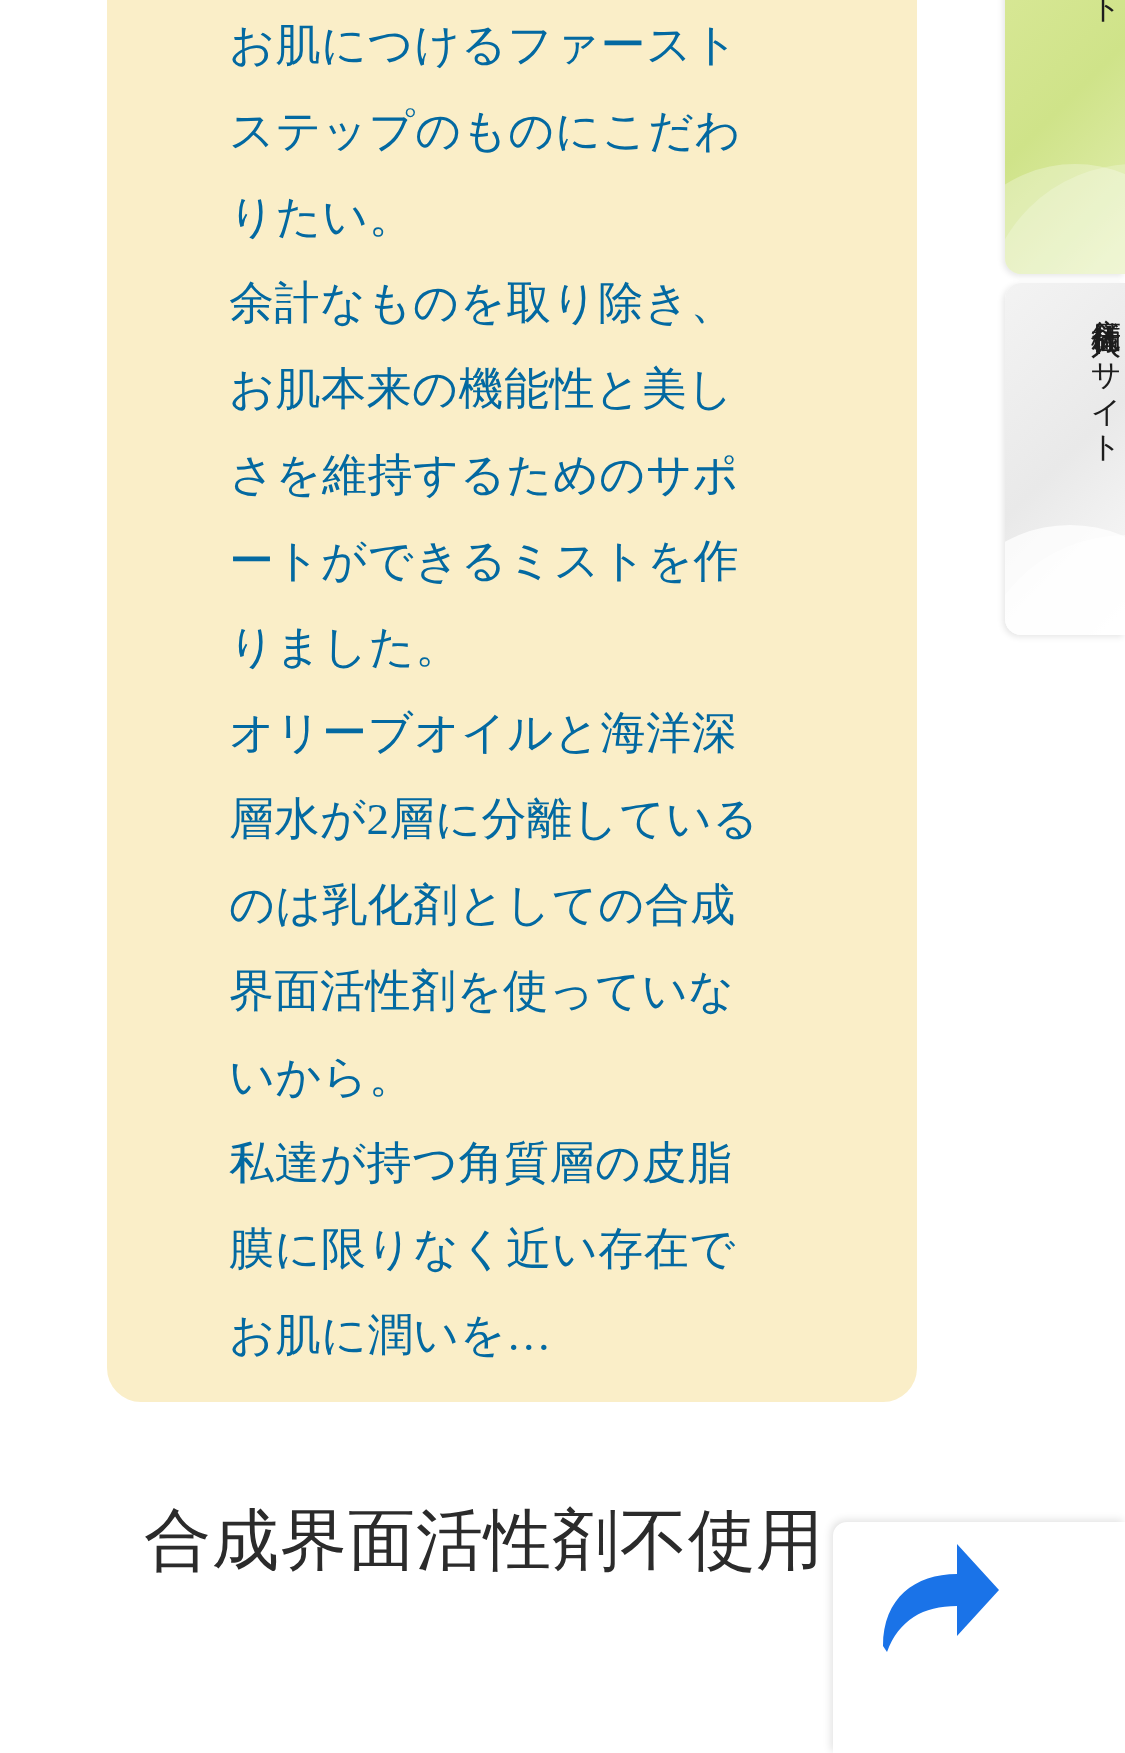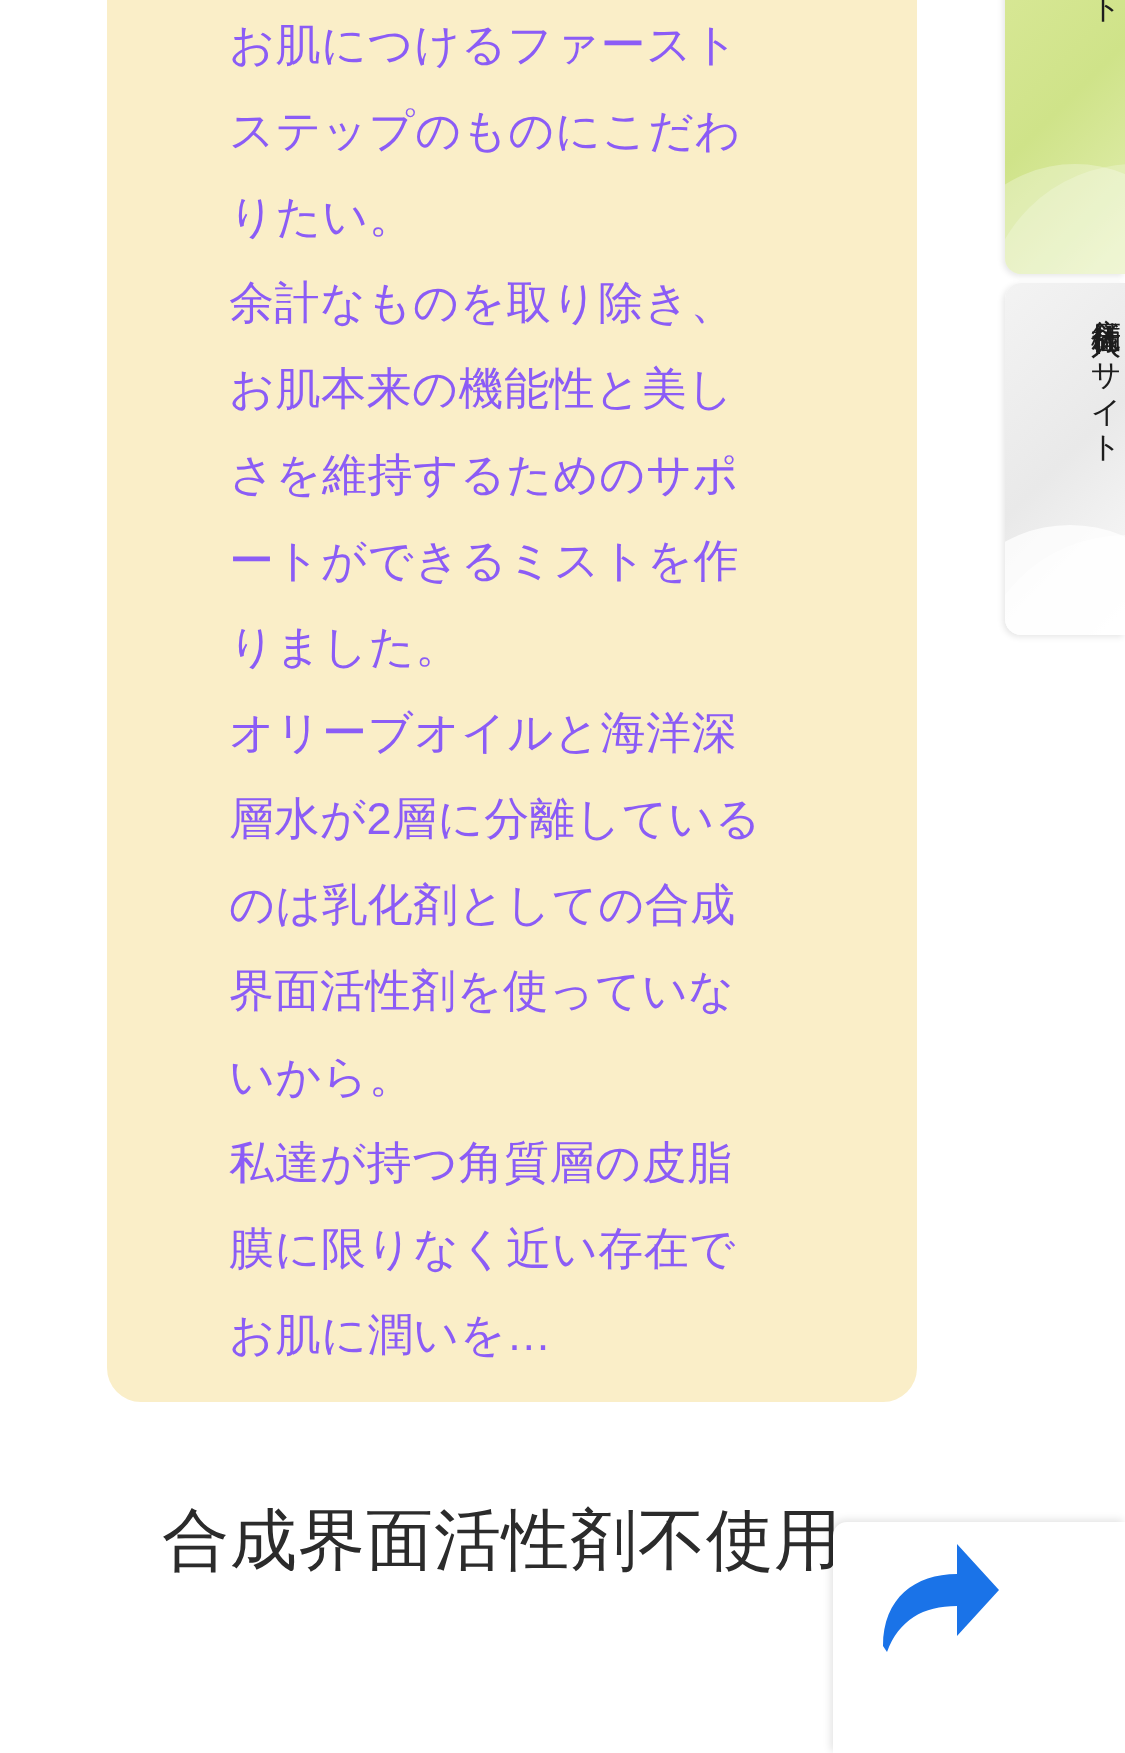--- a/index.html
+++ b/index.html
@@ -26,24 +26,24 @@
     border-radius: 34px;
   }
 
   #card-text {
     position: absolute;
     left: 122px;
     top: 62px;
     width: 560px;
     font-size: 45px;
     line-height: 86px;
-    color: #8b5cf6;
+    color: #0369a1;
     letter-spacing: 0.5px;
     white-space: pre-wrap;
-    font-family: Liberation Sans, sans-serif;
+    font-family: Liberation Serif, serif;
   }
 
   
   .side-tab {
     position: absolute;
     right: 0;
     border-top-left-radius: 16px;
     border-bottom-left-radius: 16px;
     overflow: hidden;
     box-shadow: -2px 2px 6px rgba(0,0,0,0.10);
@@ -109,21 +109,21 @@
     bottom: -200px;
     width: 300px;
     height: 300px;
     border-radius: 50%;
     background: rgba(255,255,255,0.55);
   }
 
   
   #bottom-headline {
     position: absolute;
-    left: 162px;
+    left: 144px;
     top: 1500px;
     font-size: 67px;
     line-height: 80px;
     color: #2b2b2b;
     letter-spacing: 1px;
     white-space: nowrap;
     font-family: "DejaVu Sans", "Liberation Sans", sans-serif;
   }
 
   

